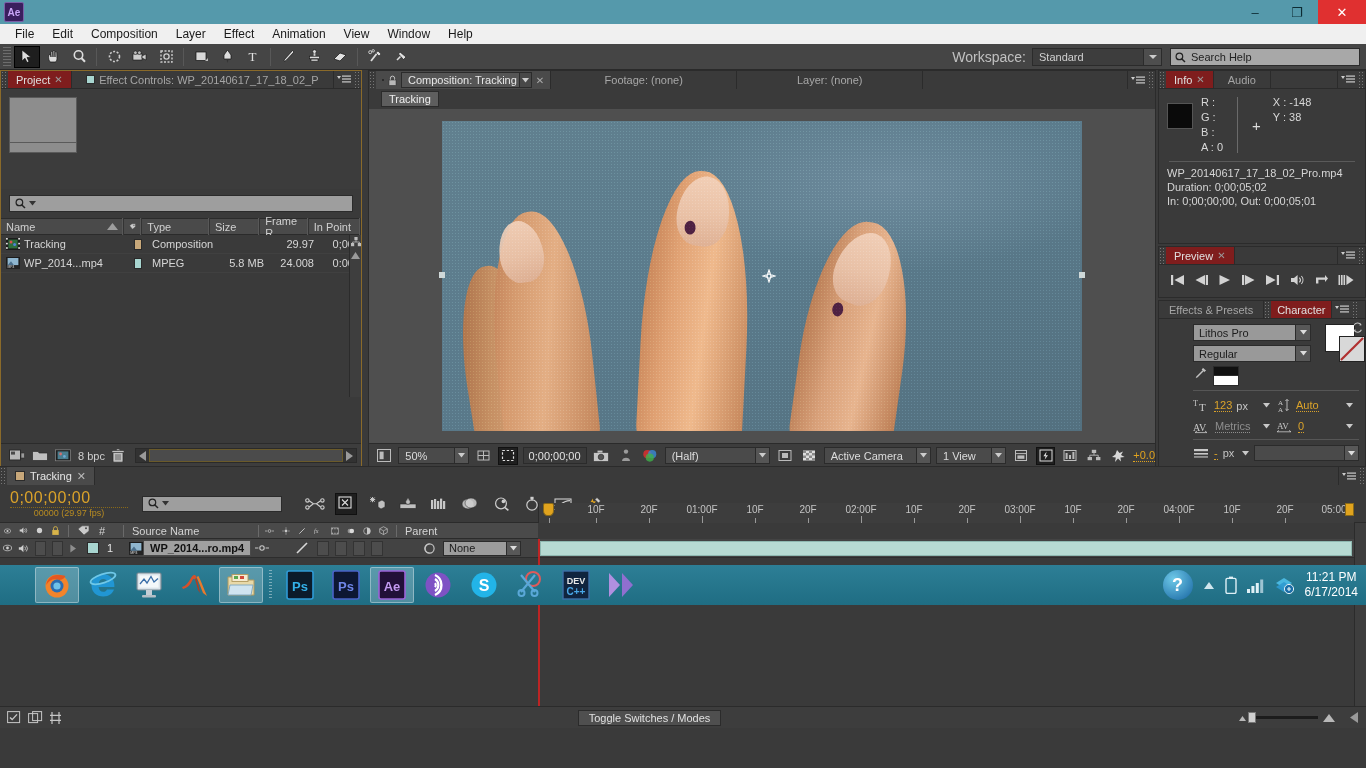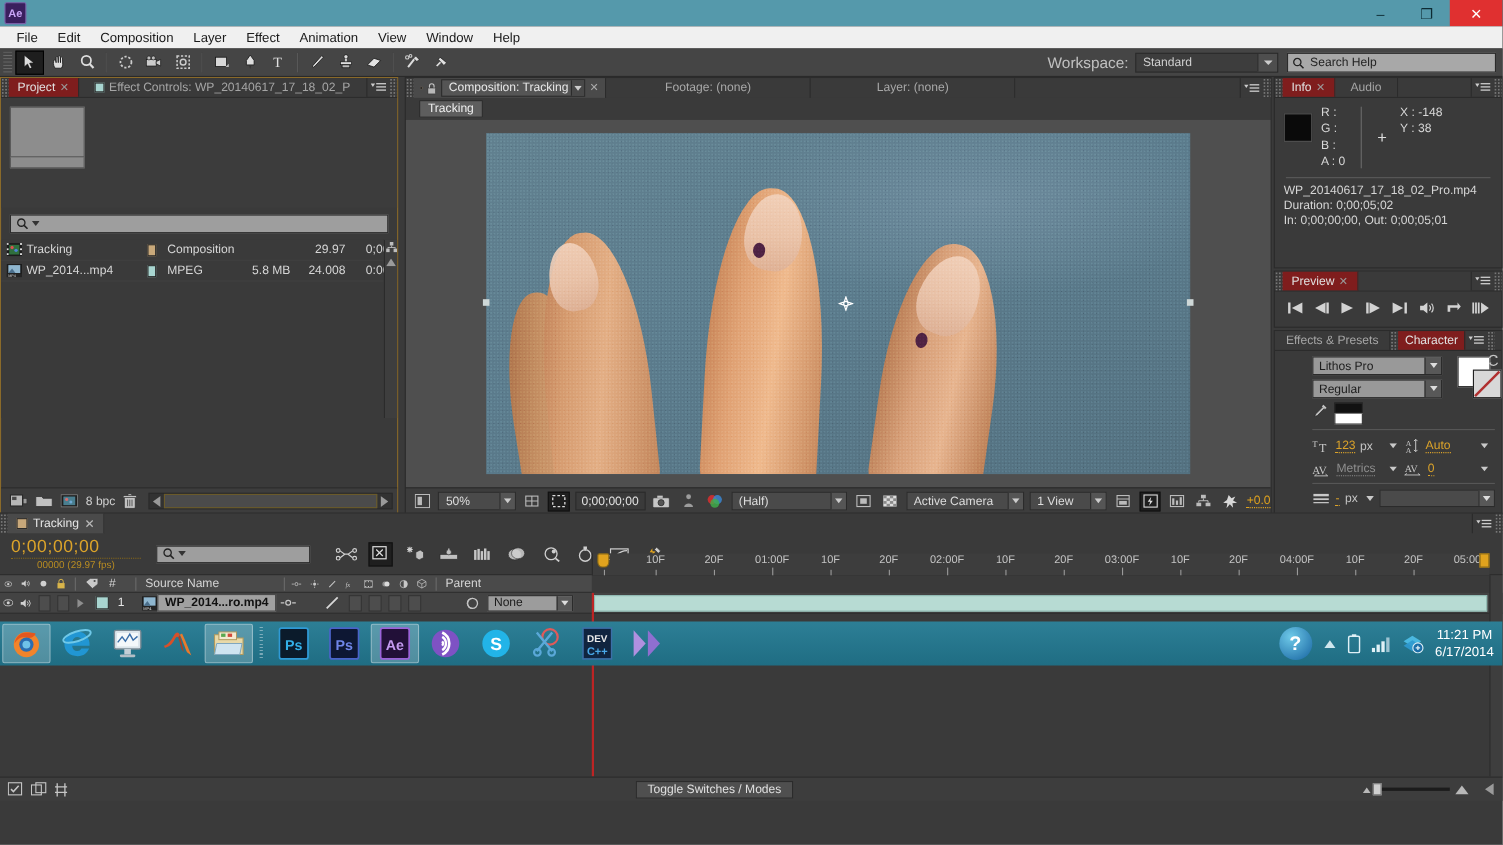--- a/index.html
+++ b/index.html
@@ -305,21 +305,21 @@
     padding:1px 10px; }
   .zoom-slider{ display:flex; align-items:center; gap:4px; }
   .zs-track{ width:66px; height:3px; background:#1c1c1c; position:relative; }
   .zs-knob{ position:absolute; left:-4px; top:-4px; width:8px; height:11px;
     background:#cfcfcf; border:1px solid #777; }
 
   
   .taskbar{ position:absolute; left:0; bottom:0; width:1366px; height:40px;
     background:linear-gradient(to bottom,#2d7f96 0%,#1f6d83 100%);
     display:flex; align-items:center; }
-  .tb-items{ display:flex; align-items:center; gap:2px; padding-left:2px; }
+  .tb-items{ display:flex; align-items:center; gap:2px; padding-left:35px; }
   .tb-item{ width:44px; height:36px; display:flex; align-items:center; justify-content:center;
     border-radius:2px; }
   .tb-item.active{ background:rgba(255,255,255,.22); border:1px solid rgba(255,255,255,.35); }
   .tb-sep{ width:3px; height:30px; margin:0 4px;
     background:repeating-linear-gradient(to bottom, rgba(255,255,255,.4) 0 1px, transparent 1px 3px);}
   .tray{ position:absolute; right:0; display:flex; align-items:center; gap:10px;
     padding-right:8px; height:40px; }
   .tray .clock{ color:#fff; font-size:12px; line-height:15px; text-align:center; }
   .help-circle{ width:30px; height:30px; border-radius:50%;
     background:radial-gradient(circle at 35% 30%,#6ec9e8,#1663a0);
@@ -512,20 +512,40 @@
           </svg>
       </span>
       <span>
         <svg class="ic" width="7" height="5" viewBox="0 0 7 5">
             <path d="M0 0 L3.5 4.5 L7 0Z" fill="#333"></path>
           </svg>
       </span>
       <span></span>
     </div>
 
+    <div class="list-head">
+      <div class="lh" style="width:128px;">
+        <span>Name</span>
+        <span style="margin-left:auto;">
+          <svg class="ic" width="11" height="7" viewBox="0 0 11 7">
+              <path d="M5.5 0 L11 7 L0 7Z" fill="#9d9d9d"></path>
+            </svg>
+        </span>
+      </div>
+      <div class="lh" style="width:18px;justify-content:center;">
+        <svg class="ic" width="12" height="11" viewBox="0 0 12 11">
+            <path d="M1 4 L5 .8 L11 .8 L11 6 L6 10 Z" fill="#c9c9c9" stroke="#3a3a3a" stroke-width=".7"></path>
+            <circle cx="8.4" cy="3.3" r="1" fill="#3a3a3a"></circle>
+          </svg>
+      </div>
+      <div class="lh" style="width:70px;">Type</div>
+      <div class="lh" style="width:52px;">Size</div>
+      <div class="lh" style="width:50px;">Frame R...</div>
+      <div class="lh" style="width:54px;">In Point</div>
+    </div>
 
     <div class="proj-list">
       <div class="row">
         <div class="c" style="width:128px;">
           <span class="ficon">
             <svg class="ic" width="14" height="12" viewBox="0 0 14 12">
                 <rect x="0" y="0" width="14" height="12" fill="#1c1c1c"></rect>
                 <rect x="2.4" y="1.6" width="9.2" height="8.8" fill="#2f6f3e"></rect>
                 <circle cx="5" cy="4" r="1.5" fill="#d85050"></circle>
                 <circle cx="8.6" cy="6.6" r="1.5" fill="#5080d8"></circle>

